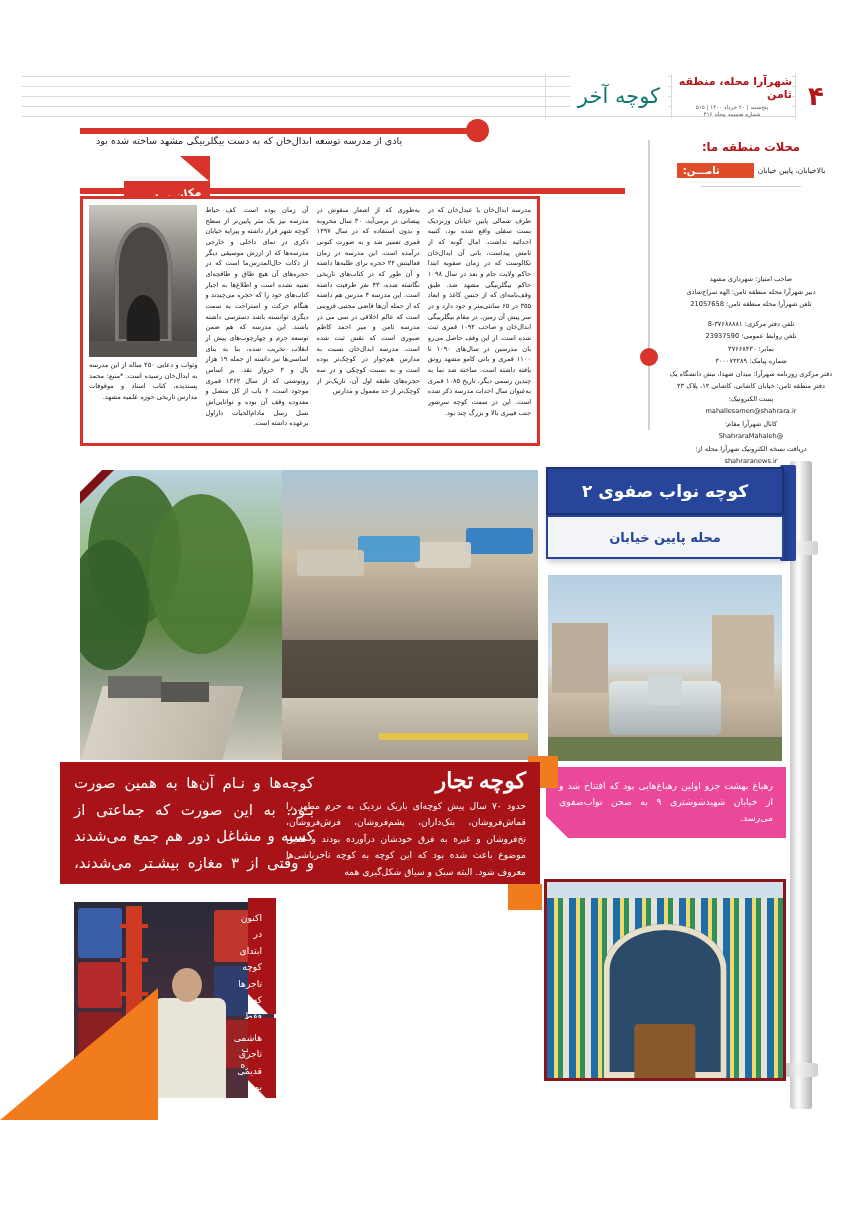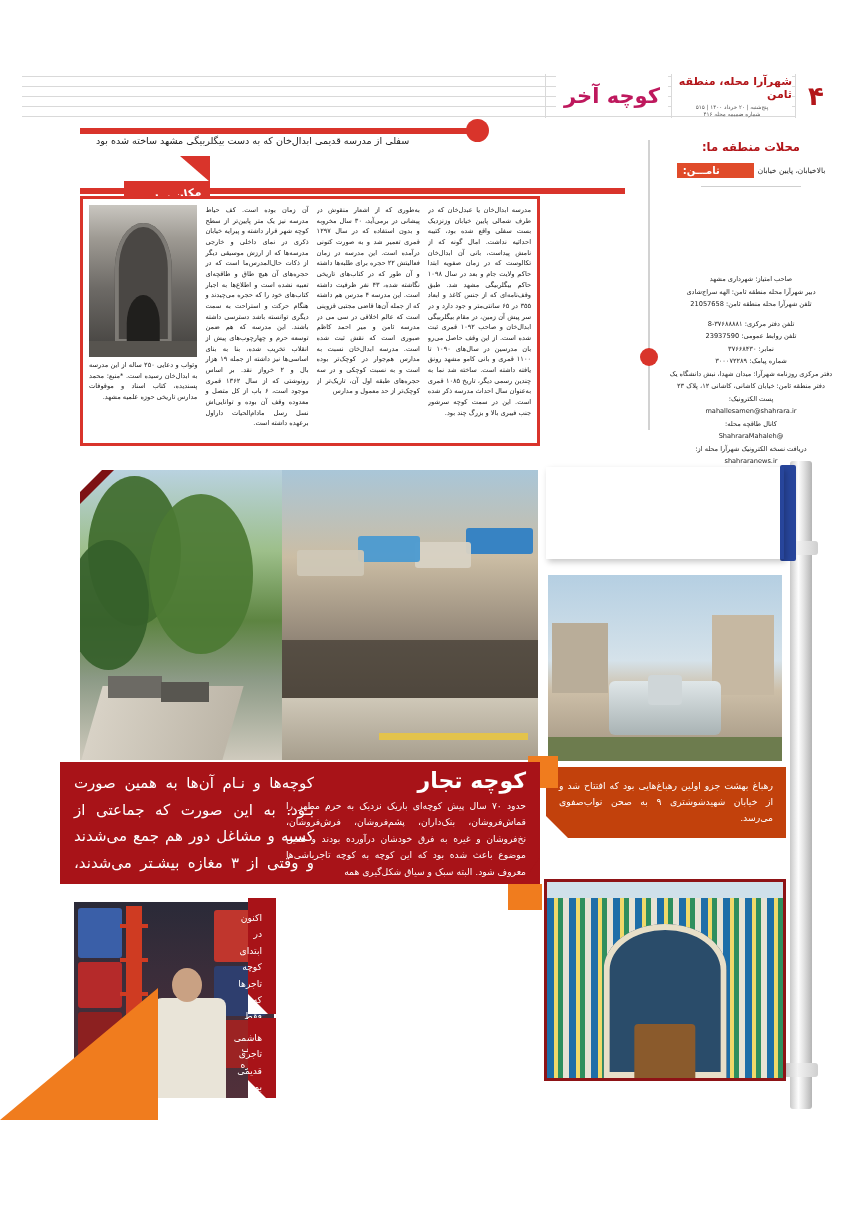--- a/index.html
+++ b/index.html
@@ -24,21 +24,21 @@
 
   .pagenum{position:absolute;top:2px;right:0;width:40px;height:44px;
     display:flex;align-items:center;justify-content:center;
     color:#b3161a;font-size:26px;font-weight:bold;background:#fff;}
   .paper-id{position:absolute;top:4px;right:44px;width:120px;height:40px;background:#fff;
     display:flex;flex-direction:column;align-items:center;justify-content:center;line-height:1.25;}
   .paper-id .t1{font-size:11px;font-weight:bold;color:#b3161a;letter-spacing:-.2px;}
   .paper-id .t2{font-size:5.6px;color:#555;margin-top:1.5px;}
   .paper-id .t3{font-size:5.6px;color:#555;}
   .section-title{position:absolute;top:4px;right:168px;height:40px;background:#fff;padding:0 8px;
-    display:flex;align-items:center;color:#be185d;font-size:21px;font-weight:bold;}
+    display:flex;align-items:center;color:#0f766e;font-size:21px;font-weight:normal;}
 
   
   .dot{position:absolute;width:23px;height:23px;border-radius:50%;background:#d9342b;}
   .hl-bar{position:absolute;height:6px;background:#d9342b;}
 
   
   .kicker{position:absolute;top:134px;left:96px;width:465px;text-align:left;
     font-size:9.6px;color:#1a1a1a;line-height:1.5;}
   .headline{position:absolute;top:150px;left:96px;width:465px;text-align:left;
     font-size:24px;font-weight:bold;color:#111;letter-spacing:-.4px;}
@@ -112,42 +112,42 @@
   .sq-photo{position:absolute;right:66px;top:120px;width:234px;height:186px;overflow:hidden;}
   .sq-sky{position:absolute;inset:0;background:linear-gradient(180deg,#b5cfe2 0%,#d5e2ea 46%,#cdbfa8 62%,#9f927f 100%);}
   .sq-fount{position:absolute;left:50%;transform:translateX(-50%);bottom:26px;width:112px;height:54px;
     background:linear-gradient(180deg,#dfe6e8,#a9b3b4);border-radius:6px;}
   .sq-fount2{position:absolute;left:50%;transform:translateX(-50%);bottom:56px;width:34px;height:30px;
     background:#cfd6d8;border-radius:4px;}
   .sq-bldg{position:absolute;background:#b9ad99;}
   .sq-green{position:absolute;bottom:0;left:0;width:100%;height:24px;background:#6d7c4e;}
 
   
-  .redcap{position:absolute;right:62px;top:312px;width:240px;min-height:66px;background:#c2410c;
+  .redcap{position:absolute;right:62px;top:312px;width:240px;min-height:66px;background:#ec4899;
     color:#fff;font-size:9.3px;line-height:1.72;padding:11px 13px 12px;box-sizing:border-box;
     text-align:justify;}
   .redcap::after{content:"";position:absolute;left:0;bottom:0;width:0;height:0;
     border-bottom:22px solid #fff;border-right:22px solid transparent;}
 
   
   .mosque{position:absolute;right:62px;top:424px;width:242px;height:202px;overflow:hidden;
     border:3px solid #8e1316;box-sizing:border-box;background:#d9c79b;}
   .mq-sky{position:absolute;top:0;left:0;width:100%;height:16px;background:#cfe0ea;}
   .mq-face{position:absolute;top:16px;left:0;width:100%;bottom:0;
     background:repeating-linear-gradient(90deg,#1d6ea8 0 7px,#f0d96a 7px 11px,#2f8f5e 11px 16px,#e7e2d4 16px 22px);}
   .mq-iwan{position:absolute;left:50%;transform:translateX(-50%);top:42px;width:52%;bottom:0;
     background:#2a4c6a;border-radius:50% 50% 0 0 / 30% 30% 0 0;box-shadow:inset 0 0 0 6px #e8dfc8;}
   .mq-door{position:absolute;left:50%;transform:translateX(-50%);bottom:0;width:26%;height:54px;
     background:#8a5a2c;border-radius:4px 4px 0 0;}
 
   
   .tojar{position:absolute;top:762px;right:318px;left:60px;height:122px;background:#a81318;color:#fff;}
   .tojar-clip{position:absolute;inset:0;background:#a81318;
     clip-path:polygon(0 0,100% 0,100% 78%,96% 100%,0 100%);}
-  .tojar-head{position:absolute;top:6px;right:14px;font-size:22px;font-weight:bold;color:#fff;}
+  .tojar-head{position:absolute;top:6px;right:14px;font-size:22px;font-weight:bold;color:#fff;font-family:Liberation Serif, serif;}
   .tojar-c1{position:absolute;top:36px;right:14px;width:240px;font-size:9.2px;line-height:1.78;
     text-align:justify;}
   .tojar-c2{position:absolute;top:8px;left:14px;width:240px;font-size:15px;line-height:1.78;
     text-align:justify;}
   .orange-tab{position:absolute;background:#f07c1e;}
 
   
   .botphoto{position:absolute;top:900px;right:582px;left:72px;height:196px;overflow:hidden;border:2px solid #fff;}
   .bp-bg{position:absolute;inset:0;background:linear-gradient(180deg,#2a2a38 0%,#3a2d3a 35%,#52303a 100%);}
   .fabric{position:absolute;border-radius:3px;}
@@ -205,21 +205,21 @@
       <div class="t3">شماره ضمیمه محله ۴۱۶</div>
     </div>
 
     <div class="section-title">کوچه آخر</div>
   </div>
 
   <div class="dot" style="top:119px;left:466px;"></div>
   <div class="hl-bar" style="top:128px;left:80px;width:390px;"></div>
   <div class="hl-bar" style="top:188px;left:80px;width:545px;"></div>
 
-  <div class="kicker">سفلی از مدرسه قدیمی ابدال‌خان که به دست بیگلربیگی مشهد ساخته شده بود</div>
+  <div class="kicker">یادی از مدرسه توسعه ابدال‌خان که به دست بیگلربیگی مشهد ساخته شده بود</div>
 
   <div class="makan-wrap">
     <div class="makan-tri"></div>
     <div class="makan-bar"></div>
     <div class="makan-txt">مکان نما</div>
   </div>
 
   <div class="artbox">
     <div class="artcols">
 
@@ -262,20 +262,26 @@
     <div class="corner-white"></div>
   </div>
 
   <div class="signzone">
     <div class="sign-pole"></div>
     <div class="pole-collar" style="top:86px;"></div>
     <div class="pole-collar" style="top:608px;"></div>
     <div class="sign-bracket"></div>
 
     <div class="sign-board">
+      <div class="sign-top">
+        <span>کوچه نواب صفوی ۲</span>
+      </div>
+      <div class="sign-bot">
+        <span>محله پایین خیابان</span>
+      </div>
     </div>
 
     <div class="sq-photo">
       <div class="sq-sky"></div>
       <div class="sq-bldg" style="left:4px;top:48px;width:56px;height:70px;"></div>
       <div class="sq-bldg" style="right:8px;top:40px;width:62px;height:80px;background:#c6b8a2;"></div>
       <div class="sq-fount"></div>
       <div class="sq-fount2"></div>
       <div class="sq-green"></div>
     </div>
@@ -344,21 +350,21 @@
       </div>
       <div class="grp">
         <div>تلفن دفتر مرکزی: ۳۷۶۸۸۸۸۱-8</div>
         <div>تلفن روابط عمومی: 23937590</div>
         <div>نمابر: ۳۷۶۶۸۴۳۰</div>
         <div>شماره پیامک: ۳۰۰۰۷۲۲۸۹</div>
         <div>دفتر مرکزی روزنامه شهرآرا: میدان شهدا، نبش دانشگاه یک</div>
         <div>دفتر منطقه ثامن: خیابان کاشانی، کاشانی ۱۲، پلاک ۲۳</div>
         <div>پست الکترونیک:</div>
         <div>mahallesamen@shahrara.ir</div>
-        <div>کانال طاقچه محله:</div>
+        <div>کانال شهرآرا مقام:</div>
         <div>@ShahraraMahaleh</div>
         <div>دریافت نسخه الکترونیک شهرآرا محله از:</div>
         <div>shahraranews.ir</div>
       </div>
     </div>
   </div>
 
 </div>
 
 </body></html>

